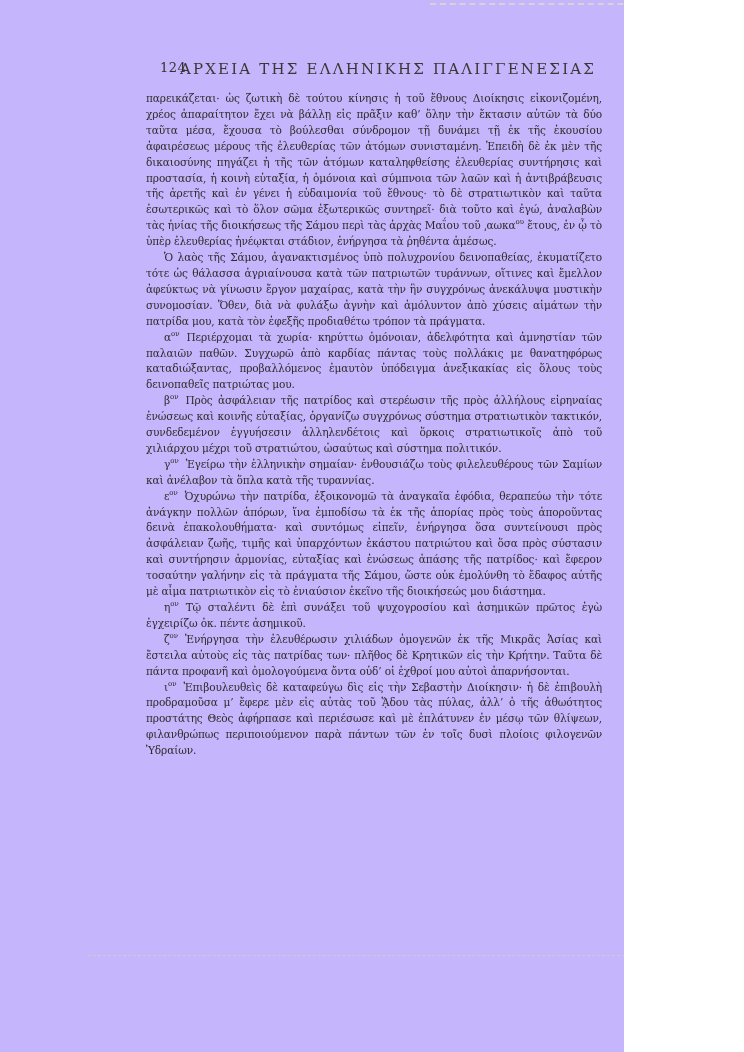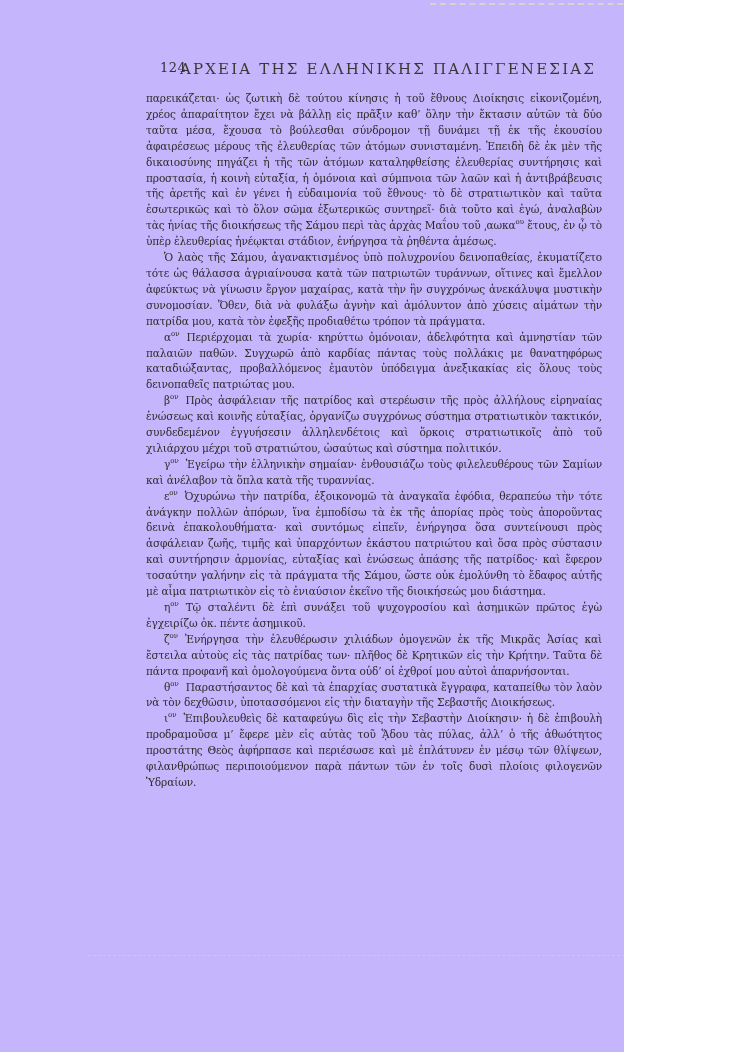--- a/index.html
+++ b/index.html
@@ -96,21 +96,20 @@
 
     <p class="para"><span class="marker"><span>γ</span><sup class="sup">ον</sup></span><span>Ἐγείρω τὴν ἑλληνικὴν σημαίαν· ἐνθουσιάζω τοὺς φιλελευθέρους τῶν Σαμίων καὶ ἀνέλαβον τὰ ὅπλα κατὰ τῆς τυραννίας.</span></p>
 
 
     <p class="para"><span class="marker"><span>ε</span><sup class="sup">ον</sup></span><span>Ὀχυρώνω τὴν πατρίδα, ἐξοικονομῶ τὰ ἀναγκαῖα ἐφόδια, θεραπεύω τὴν τότε ἀνάγκην πολλῶν ἀπόρων, ἵνα ἐμποδίσω τὰ ἐκ τῆς ἀπορίας πρὸς τοὺς ἀποροῦντας δεινὰ ἐπακολουθήματα· καὶ συντόμως εἰπεῖν, ἐνήργησα ὅσα συντείνουσι πρὸς ἀσφάλειαν ζωῆς, τιμῆς καὶ ὑπαρχόντων ἑκάστου πατριώτου καὶ ὅσα πρὸς σύστασιν καὶ συντήρησιν ἁρμονίας, εὐταξίας καὶ ἑνώσεως ἁπάσης τῆς πατρίδος· καὶ ἔφερον τοσαύτην γαλήνην εἰς τὰ πράγματα τῆς Σάμου, ὥστε οὐκ ἐμολύνθη τὸ ἔδαφος αὐτῆς μὲ αἷμα πατριωτικὸν εἰς τὸ ἐνιαύσιον ἐκεῖνο τῆς διοικήσεώς μου διάστημα.</span></p>
 
     <p class="para"><span class="marker"><span>η</span><sup class="sup">ον</sup></span><span>Τῷ σταλέντι δὲ ἐπὶ συνάξει τοῦ ψυχογροσίου καὶ ἀσημικῶν πρῶτος ἐγὼ ἐγχειρίζω ὀκ. πέντε ἀσημικοῦ.</span></p>
 
     <p class="para"><span class="marker"><span>ζ</span><sup class="sup">ον</sup></span><span>Ἐνήργησα τὴν ἐλευθέρωσιν χιλιάδων ὁμογενῶν ἐκ τῆς Μικρᾶς Ἀσίας καὶ ἔστειλα αὐτοὺς εἰς τὰς πατρίδας των· πλῆθος δὲ Κρητικῶν εἰς τὴν Κρήτην. Ταῦτα δὲ πάντα προφανῆ καὶ ὁμολογούμενα ὄντα οὐδ’ οἱ ἐχθροί μου αὐτοὶ ἀπαρνήσονται.</span></p>
 
-    <p class="para"><span class="marker"><span>θ</span><sup class="sup">ον</sup></span><span>Παραστήσαντος δὲ καὶ τὰ ἐπαρχίας συστατικὰ ἔγγραφα, καταπείθω τὸν λαὸν νὰ τὸν δεχθῶσιν, ὑποτασσόμενοι εἰς τὴν διαταγὴν τῆς Σεβαστῆς Διοικήσεως.</span></p>
 
     <p class="para"><span class="marker"><span>ι</span><sup class="sup">ον</sup></span><span>Ἐπιβουλευθεὶς δὲ καταφεύγω δὶς εἰς τὴν Σεβαστὴν Διοίκησιν· ἡ δὲ ἐπιβουλὴ προδραμοῦσα μ’ ἔφερε μὲν εἰς αὐτὰς τοῦ ᾍδου τὰς πύλας, ἀλλ’ ὁ τῆς ἀθωότητος προστάτης Θεὸς ἀφήρπασε καὶ περιέσωσε καὶ μὲ ἐπλάτυνεν ἐν μέσῳ τῶν θλίψεων, φιλανθρώπως περιποιούμενον παρὰ πάντων τῶν ἐν τοῖς δυσὶ πλοίοις φιλογενῶν Ὑδραίων.</span></p>
 
   </main>
 
   <div class="artifact-bottom"></div>
 
 </div>
 
 </body></html>

